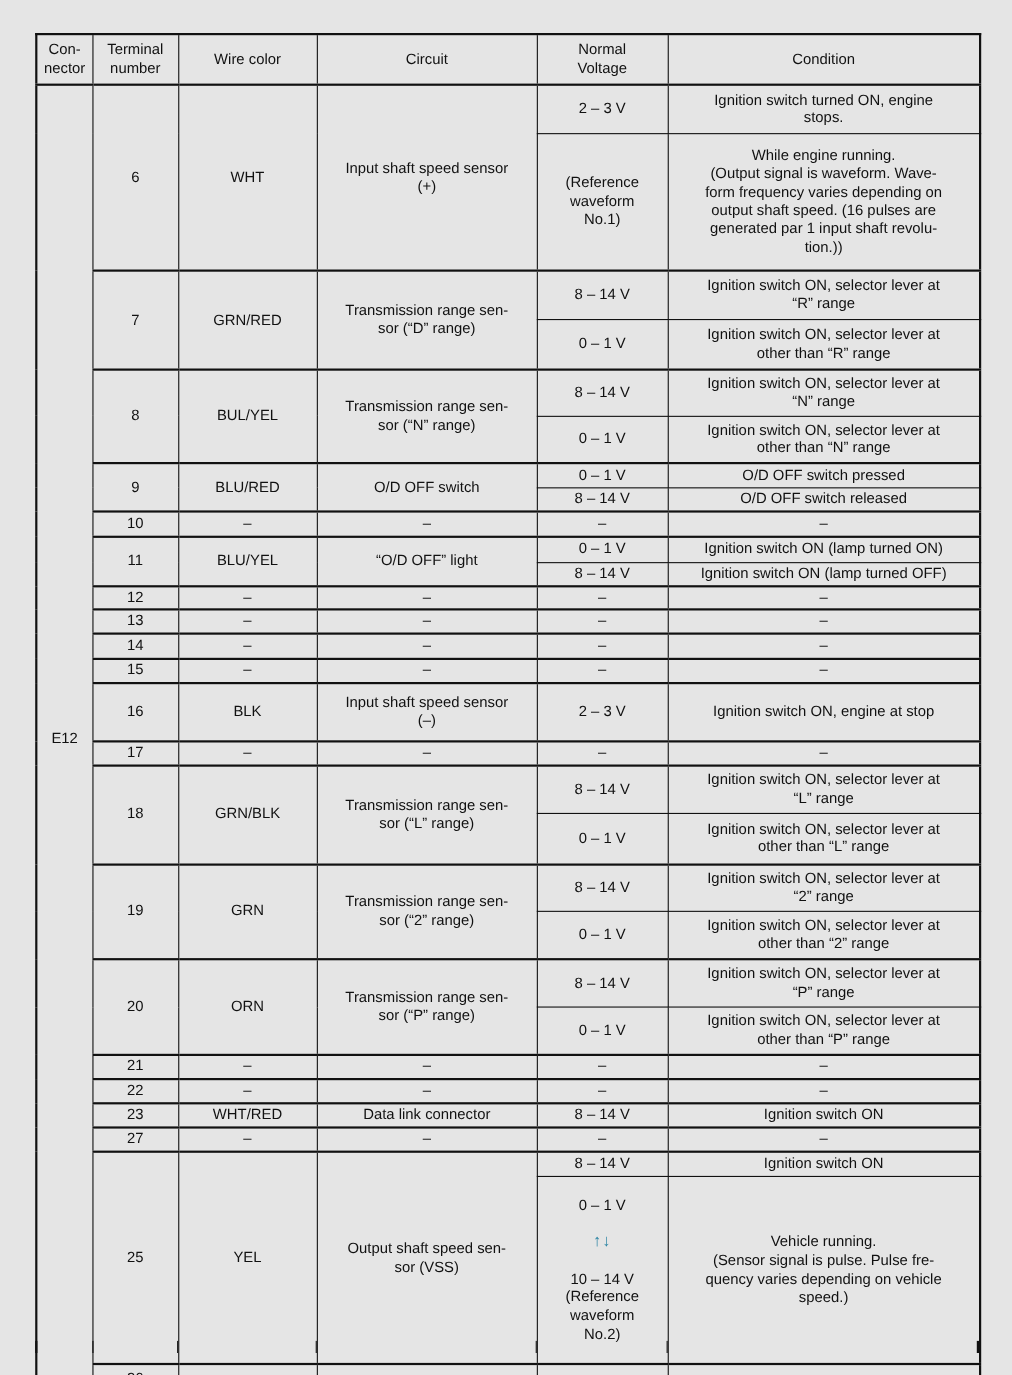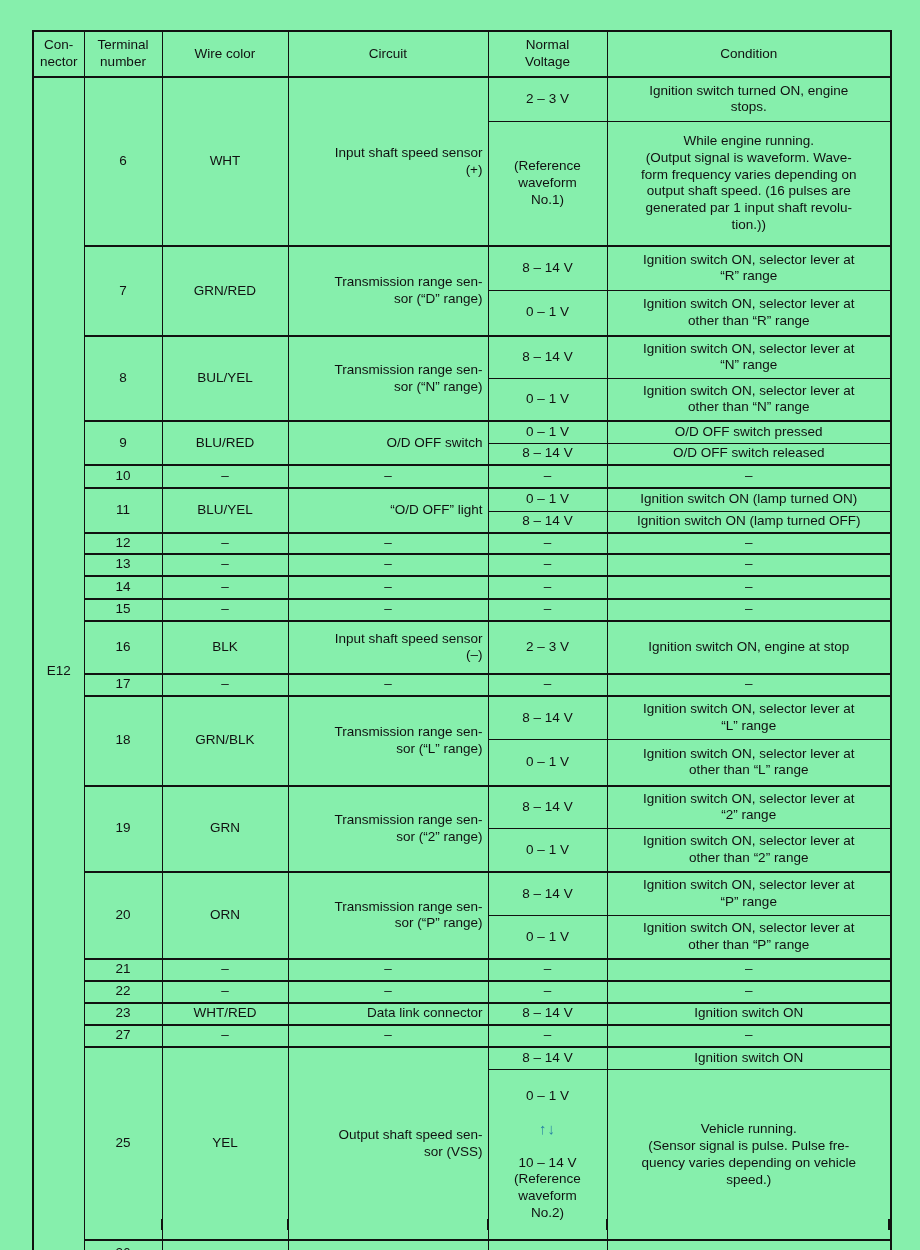--- a/index.html
+++ b/index.html
@@ -6,21 +6,21 @@
   html, body {
     margin: 0; padding: 0;
     width: 920px; height: 1250px;
     background: #ffffff;
     font-family: "Liberation Sans", sans-serif;
     color: #111111;
   }
   .sheet {
     position: relative;
     width: 920px; height: 1250px;
-    background: #86efac;
+    background: #e5e5e5;
     overflow: hidden;
   }
   table.term-table {
     position: absolute;
     left: 32px; top: 30px;
     width: 858px;
     border-collapse: collapse;
     table-layout: fixed;
     font-size: 13.5px;
     line-height: 1.24;
@@ -34,21 +34,21 @@
     white-space: pre-line;
     overflow: hidden;
     font-weight: normal;
   }
   table.term-table { border: 2px solid #111111; }
   thead th { text-align: center; border-bottom-width: 2px; }
   tr.major > td { border-top-width: 2px; }
   .c-conn  { text-align: center; }
   .c-term  { text-align: center; }
   .c-wire  { text-align: center; }
-  .c-circ  { text-align: right; }
+  .c-circ  { text-align: center; }
   .c-volt  { text-align: center; margin-left: 40px; }
   .c-cond  { text-align: center; }
   td.dash  { text-align: center; }
   .arrow-glyph {
     color: #2b84a3;
     font-size: 15px;
     letter-spacing: 1px;
     line-height: 1.1;
   }
   

